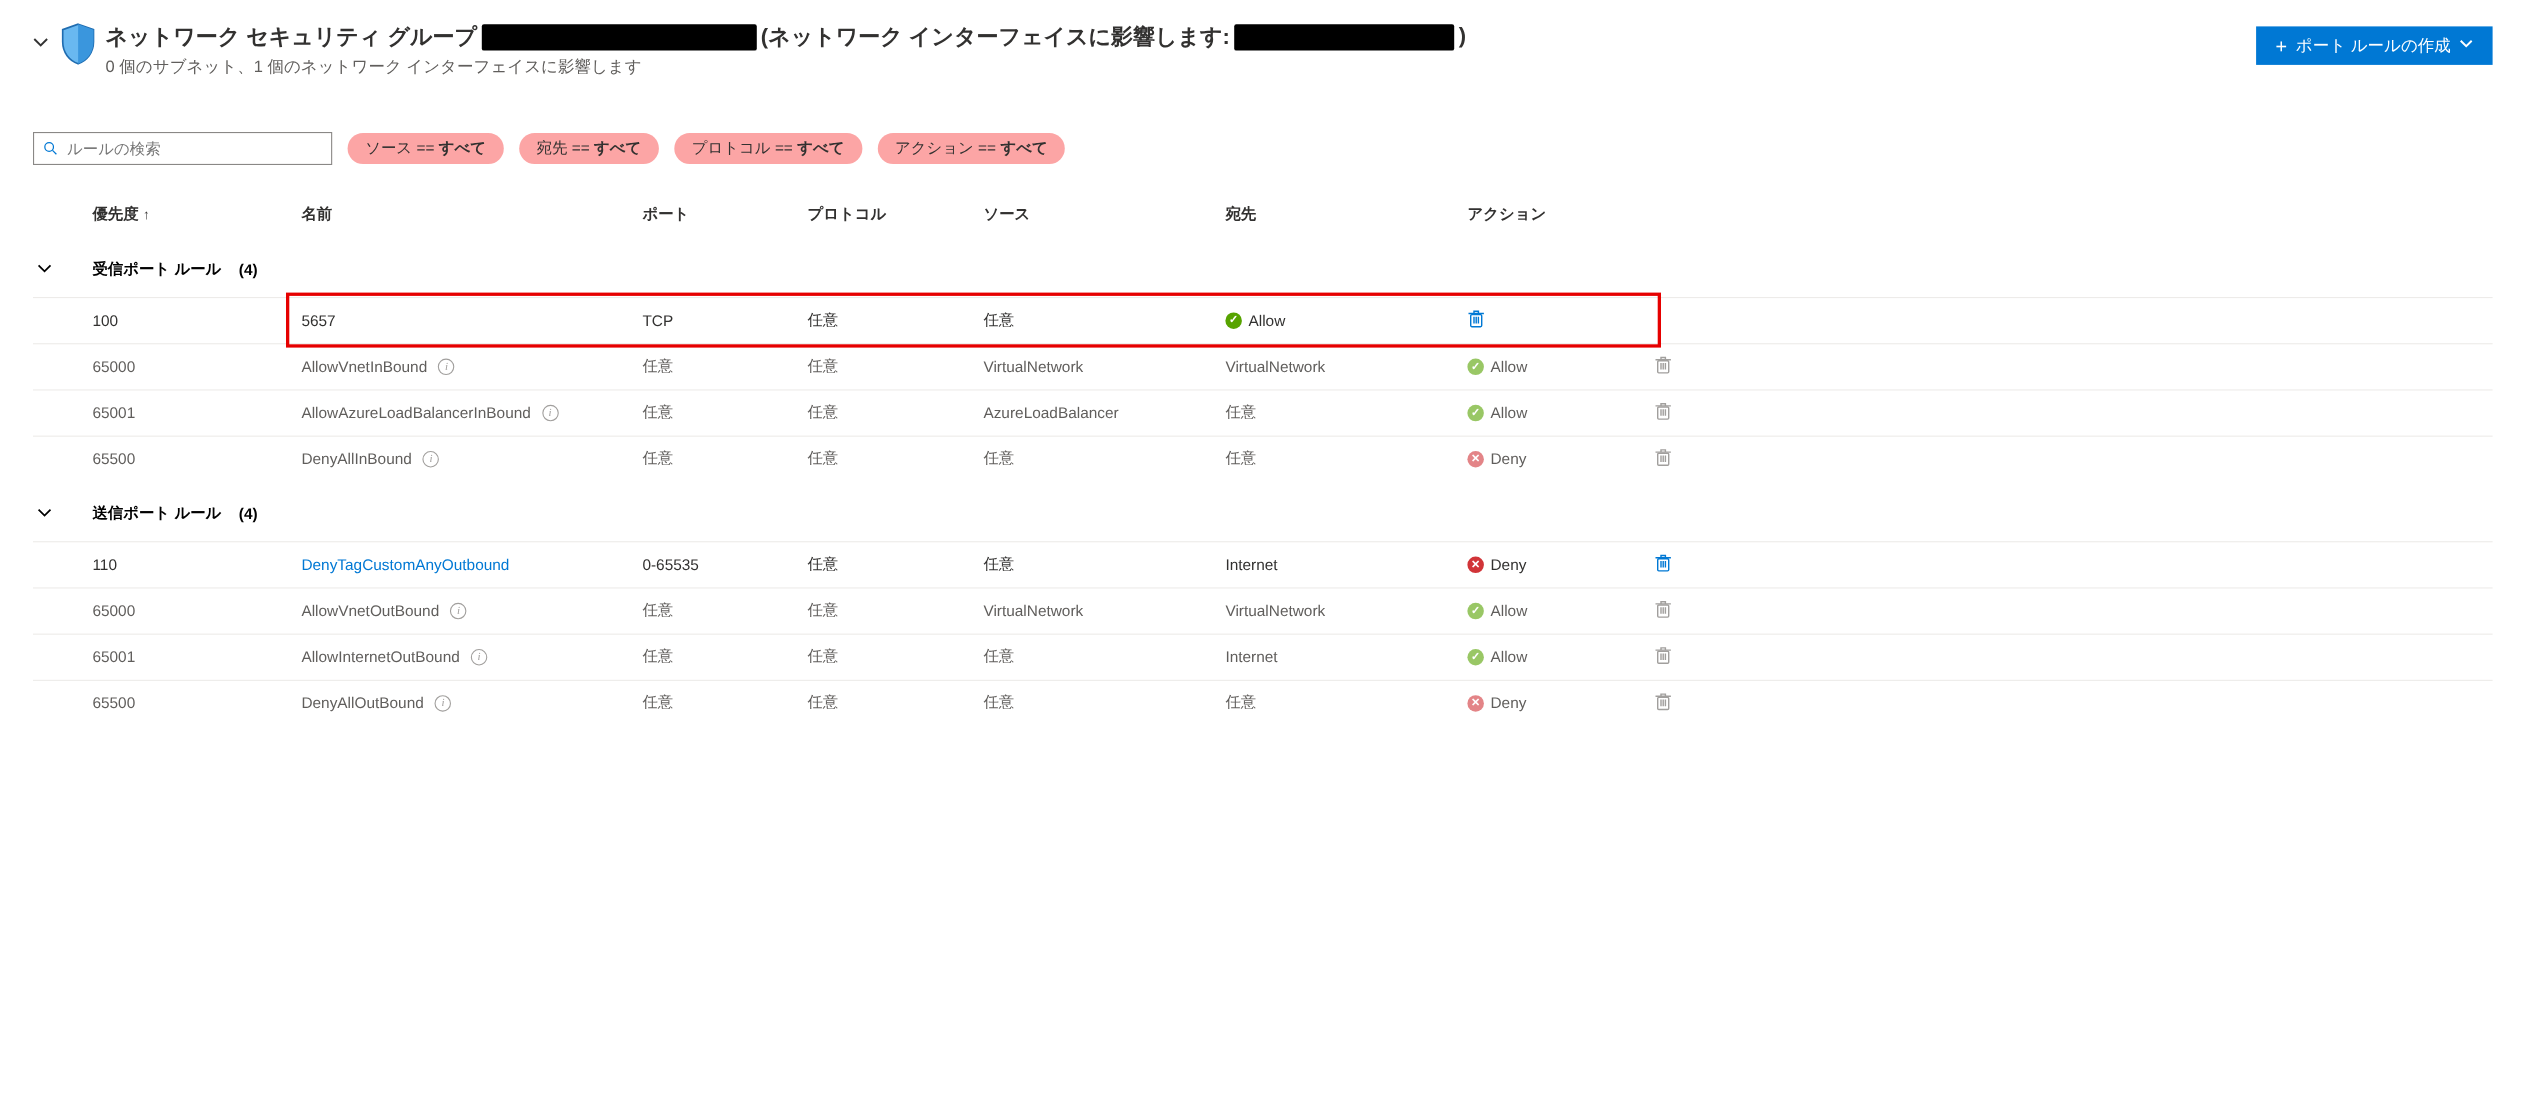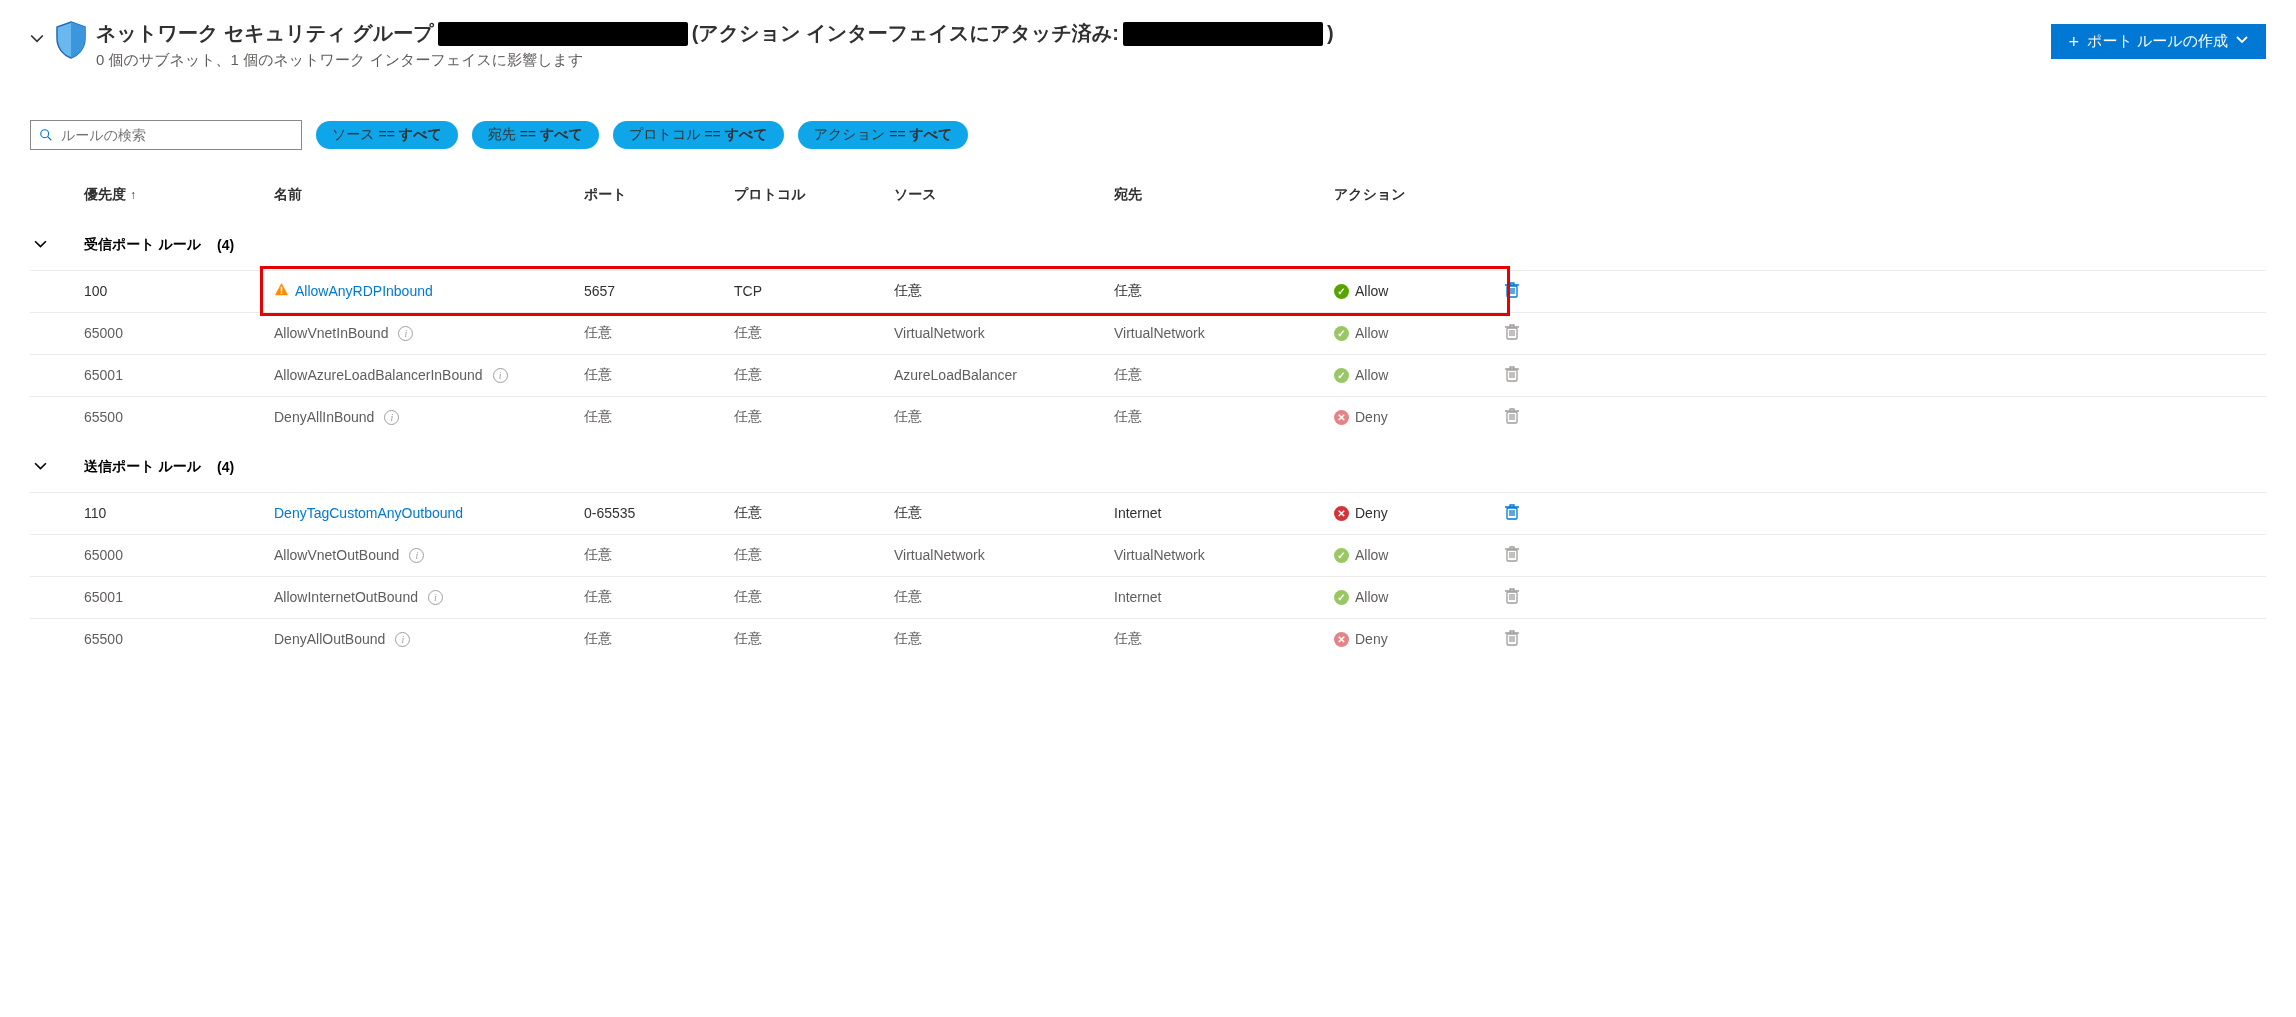--- a/index.html
+++ b/index.html
@@ -78,21 +78,21 @@
     color: #605e5c;
   }
   .search-input input {
     border: none;
     outline: none;
     flex: 1;
     font-size: 14px;
   }
   .search-input svg { width: 14px; height: 14px; color: #0078d4; }
   .pill {
-    background: #0ea5e9;
+    background: #fca5a5;
     border-radius: 16px;
     padding: 5px 16px;
     font-size: 14px;
     cursor: pointer;
     text-align: center;
   }
   .pill b { font-weight: 700; }
 
   
   .table { width: 100%; }
@@ -175,21 +175,21 @@
   <span class="shield-icon">
     <svg viewBox="0 0 36 40">
       <path d="M18 2 L32 7 V18 C32 28 26 35 18 38 C10 35 4 28 4 18 V7 Z" fill="#69b8f0" stroke="#1f6cb0" stroke-width="1.5"></path>
       <path d="M18 2 L32 7 V18 C32 28 26 35 18 38 V2 Z" fill="#3a96dd"></path>
     </svg>
   </span>
   <div class="header-text">
     <div class="title-line">
       <span>ネットワーク セキュリティ グループ</span>
       <span class="redact" style="width:250px"></span>
-      <span> (アクション インターフェイスにアタッチ済み: </span>
+      <span> (ネットワーク インターフェイスに影響します: </span>
       <span class="redact" style="width:200px"></span>
       <span>)</span>
     </div>
     <div class="subtitle">0 個のサブネット、1 個のネットワーク インターフェイスに影響します</div>
   </div>
   <button class="create-button">
     <span class="plus">+</span>
     <span>ポート ルールの作成</span>
     <span class="chev">
       <svg viewBox="0 0 12 12" width="12" height="12">
@@ -251,27 +251,20 @@
               <path d="M1 3 L6 8 L11 3" fill="none" stroke="currentColor" stroke-width="1.5"></path>
             </svg>
           </div>
     <div class="cell" style="grid-column: 2 / span 8">
       <span>受信ポート ルール</span>&nbsp;<span>(4)</span>
     </div>
         </div>
         <div class="row data-row">
       <div class="cell"></div>
       <div class="cell">100</div>
-      <div class="cell">
-        <span class="warn-icon"><svg viewBox="0 0 16 16">
-                <use href="#warn-path"></use>
-              </svg></span>
-        <span class="name-link">AllowAnyRDPInbound</span>
-
-      </div>
       <div class="cell">5657</div>
       <div class="cell">TCP</div>
       <div class="cell">任意</div>
       <div class="cell">任意</div>
       <div class="cell">
         <span class="status-dot allow">✓</span>
             <span>Allow</span>
       </div>
       <div class="cell">
             <span class="trash-icon"><svg viewBox="0 0 16 18">

